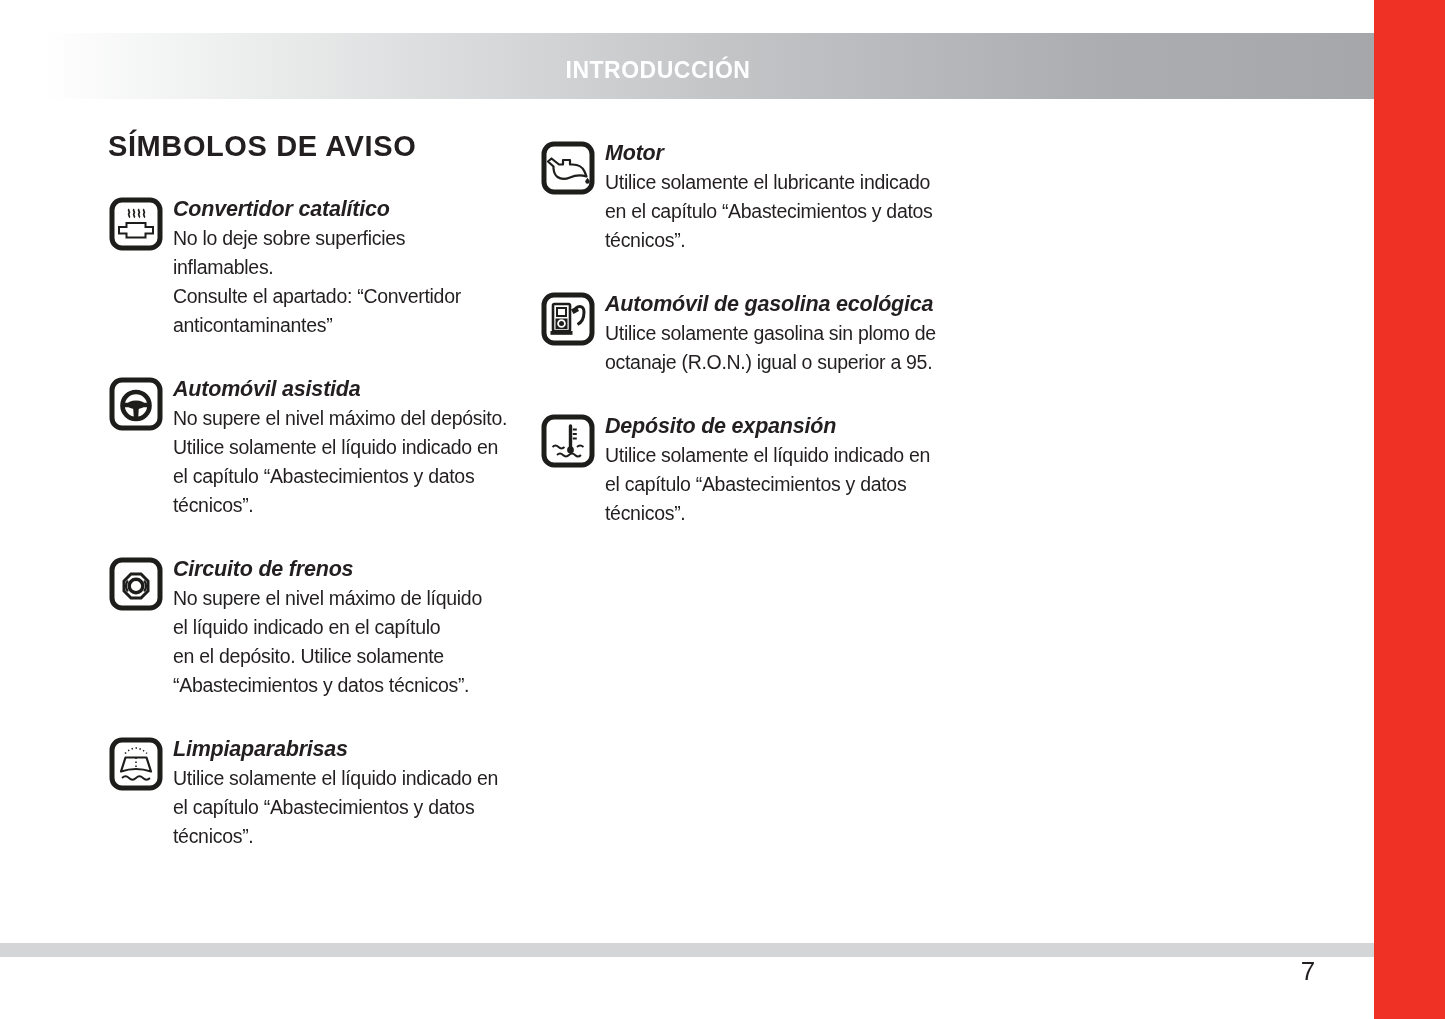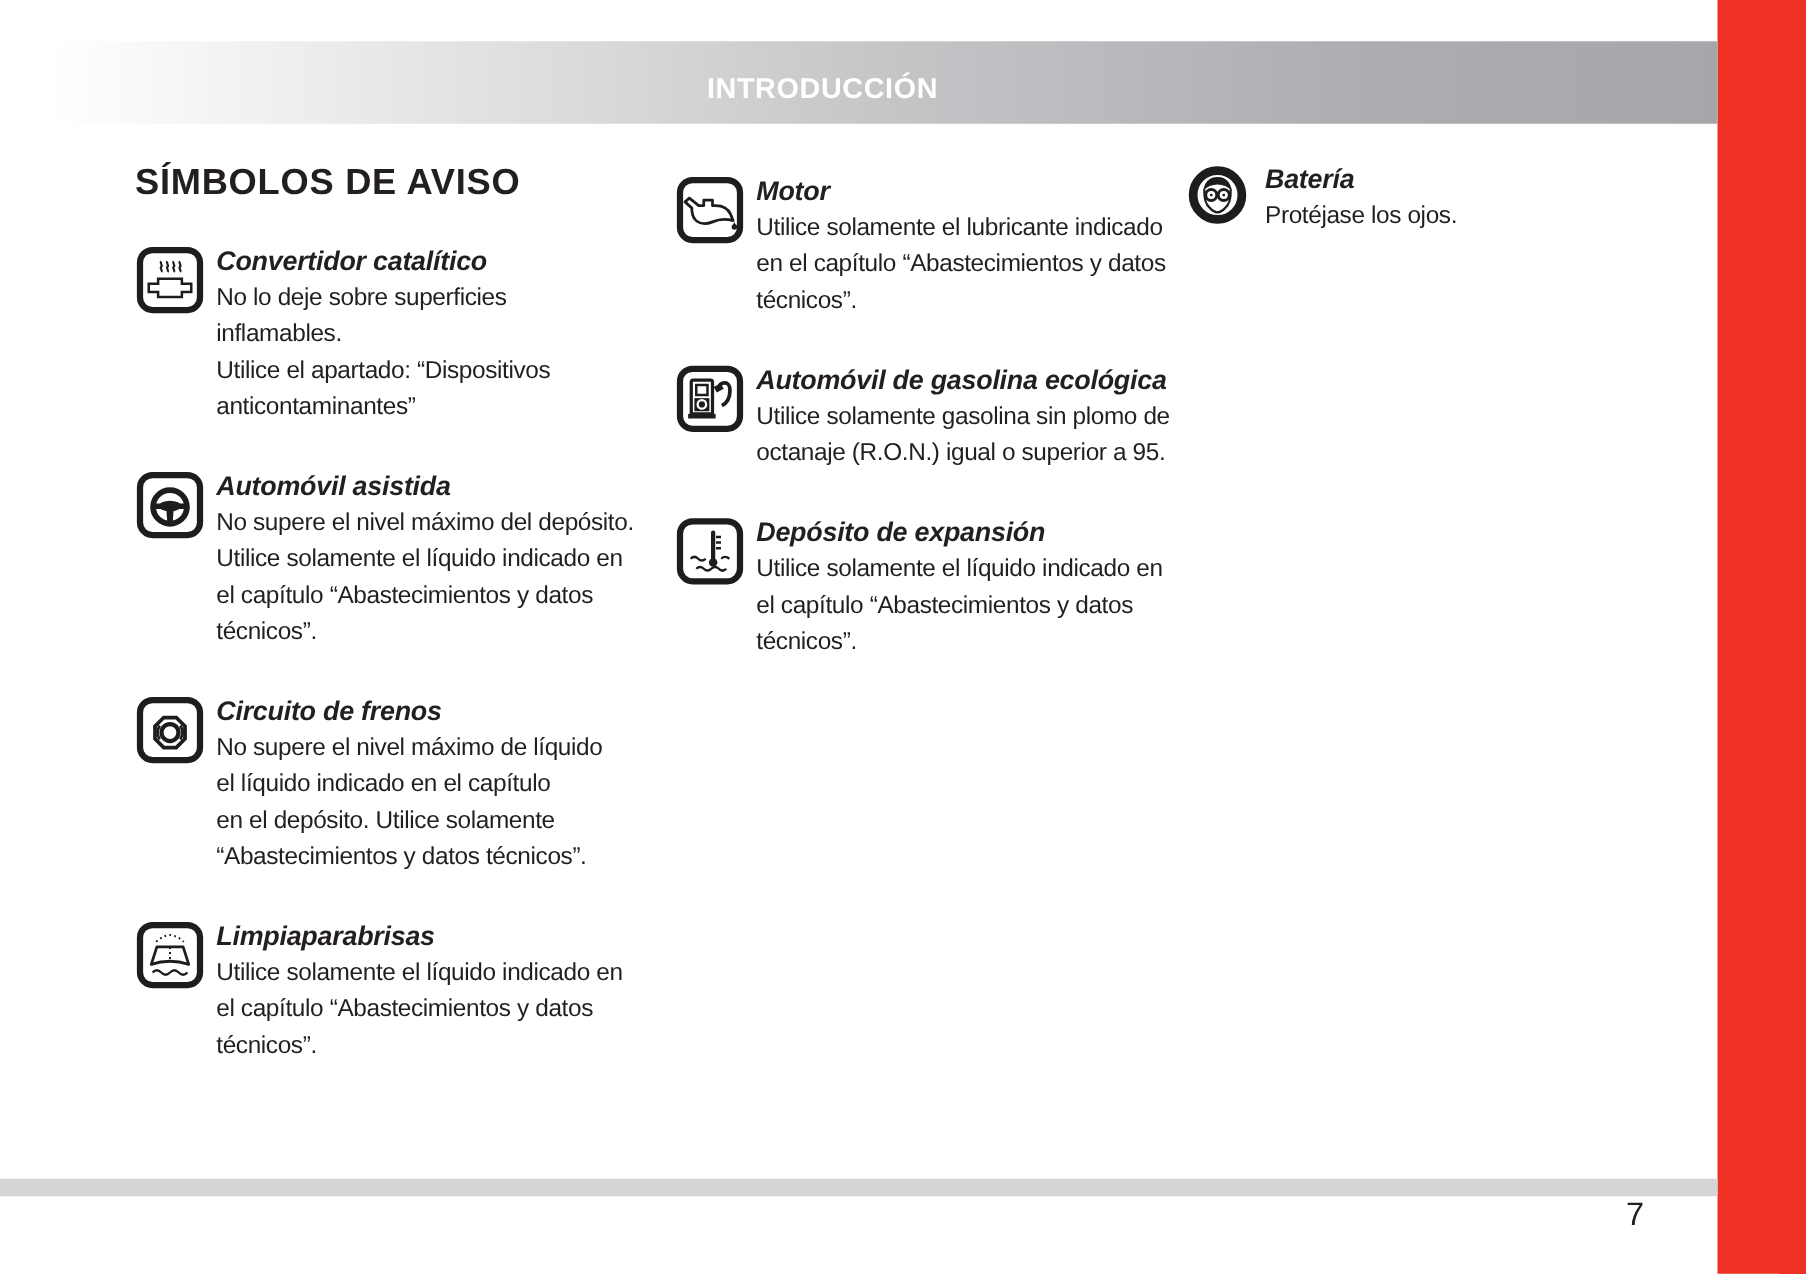--- a/index.html
+++ b/index.html
@@ -64,21 +64,21 @@
       <rect class="stroke" x="4" y="4" width="48" height="48" rx="10" stroke-width="5"></rect>
       <path class="stroke" stroke-width="1.8" d="M21,21.5 c1.6,-1.6 -1.6,-2.6 0,-4.2 c1.6,-1.6 -1.6,-2.6 0,-4.2"></path>
       <path class="stroke" stroke-width="1.8" d="M26,21.5 c1.6,-1.6 -1.6,-2.6 0,-4.2 c1.6,-1.6 -1.6,-2.6 0,-4.2"></path>
       <path class="stroke" stroke-width="1.8" d="M31,21.5 c1.6,-1.6 -1.6,-2.6 0,-4.2 c1.6,-1.6 -1.6,-2.6 0,-4.2"></path>
       <path class="stroke" stroke-width="1.8" d="M36,21.5 c1.6,-1.6 -1.6,-2.6 0,-4.2 c1.6,-1.6 -1.6,-2.6 0,-4.2"></path>
       <path class="stroke" stroke-width="2" d="M11,31 L18.5,31 L18.5,27 L37.5,27 L37.5,31 L45,31 L45,37.5 L37.5,37.5 L37.5,41.5 L18.5,41.5 L18.5,37.5 L11,37.5 Z"></path>
     </svg>
     <div class="item-text">
       <div class="item-title">Convertidor catalítico</div>
       <div class="item-line">No lo deje sobre superficies inflamables.</div>
-      <div class="item-line">Utilice el apartado: “Dispositivos</div>
+      <div class="item-line">Consulte el apartado: “Convertidor</div>
       <div class="item-line">anticontaminantes”</div>
     </div>
   </div>
 
   <div class="item">
     <svg class="icon-box" viewBox="0 0 56 56">
       <rect class="stroke" x="4" y="4" width="48" height="48" rx="10" stroke-width="5"></rect>
       <circle class="stroke" cx="28" cy="29.5" r="13.5" stroke-width="4.6"></circle>
       <line class="stroke" x1="15" y1="29" x2="41" y2="29" stroke-width="4.5"></line>
       <ellipse class="fill" cx="28" cy="28.8" rx="9" ry="4.2"></ellipse>
@@ -178,32 +178,16 @@
       <div class="item-title">Depósito de expansión</div>
       <div class="item-line">Utilice solamente el líquido indicado en</div>
       <div class="item-line">el capítulo “Abastecimientos y datos</div>
       <div class="item-line">técnicos”.</div>
     </div>
   </div>
 </div>
 
 <div class="col col-3">
 
-  <div class="item">
-    <svg class="icon-round" viewBox="0 0 48 48">
-      <circle class="stroke" cx="24" cy="24" r="19.5" stroke-width="7"></circle>
-      <path class="fill" d="M12.5,20.5 Q14.5,9.5 24,9.5 Q33.5,9.5 35.5,20.5 Q30.5,15.5 24,15.5 Q17.5,15.5 12.5,20.5 Z"></path>
-      <path class="stroke" stroke-width="1.8" d="M13.5,19.5 Q13,30.5 18,34.5 Q21,37.8 24,37.8 Q27,37.8 30,34.5 Q35,30.5 34.5,19.5"></path>
-      <circle cx="19" cy="24" r="4.4" fill="#ffffff" stroke="#1d1d1b" stroke-width="2.3"></circle>
-      <circle cx="29" cy="24" r="4.4" fill="#ffffff" stroke="#1d1d1b" stroke-width="2.3"></circle>
-      <line class="stroke" x1="23.2" y1="22.4" x2="24.8" y2="22.4" stroke-width="2"></line>
-      <circle class="fill" cx="19" cy="24" r="1.1"></circle>
-      <circle class="fill" cx="29" cy="24" r="1.1"></circle>
-    </svg>
-    <div class="item-text">
-      <div class="item-title">Batería</div>
-      <div class="item-line">Protéjase los ojos.</div>
-    </div>
-  </div>
 </div>
 
 <div class="footer-band"></div>
 <div class="page-number">7</div>
 
 </body></html>

